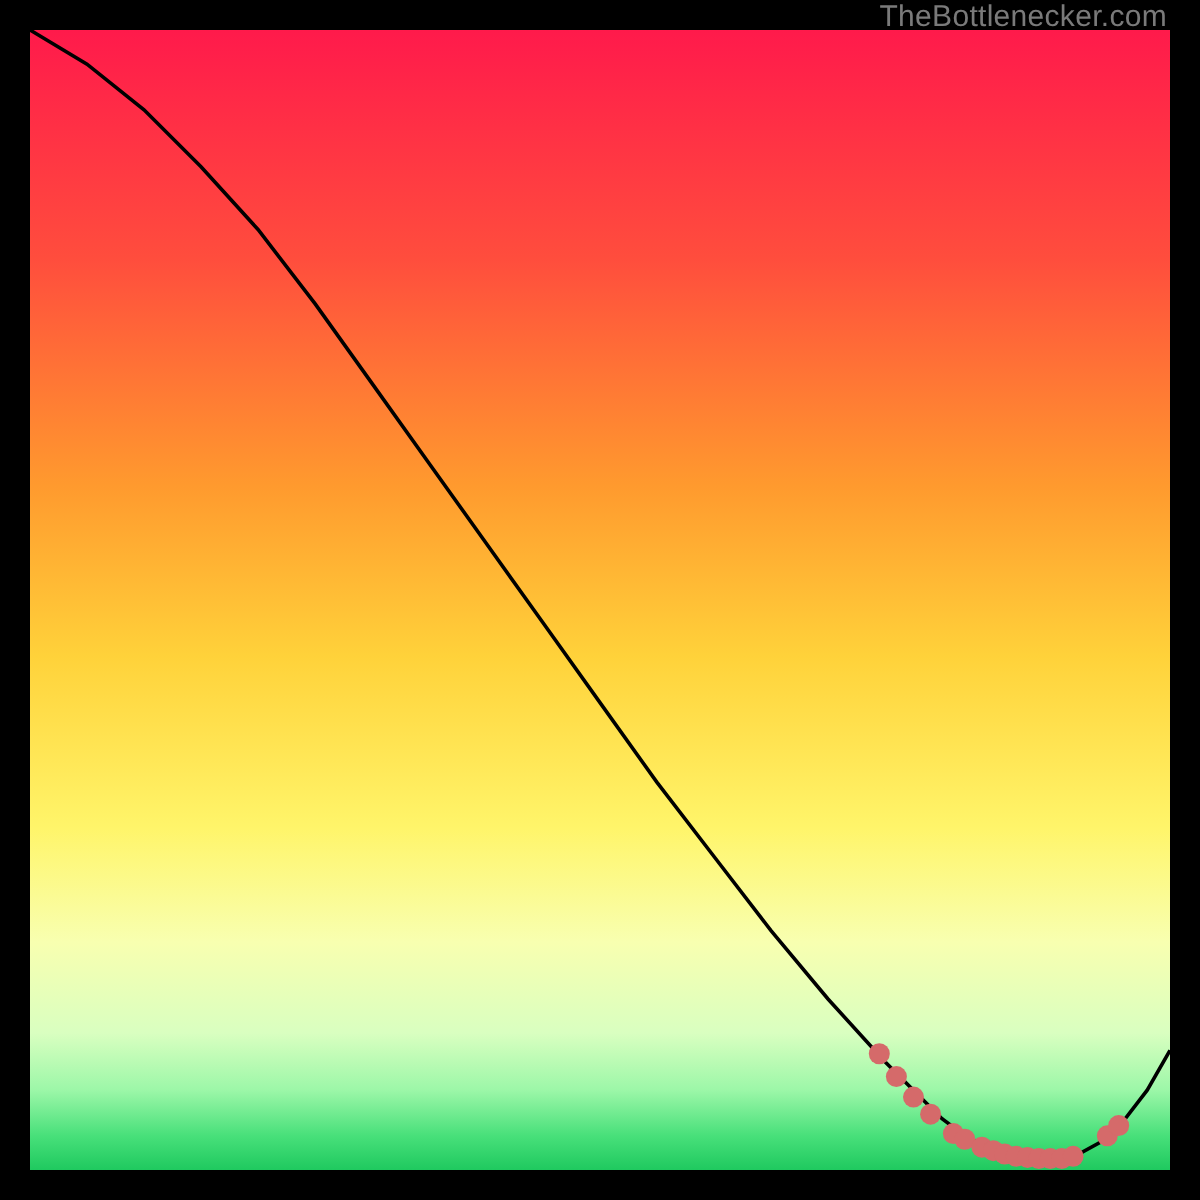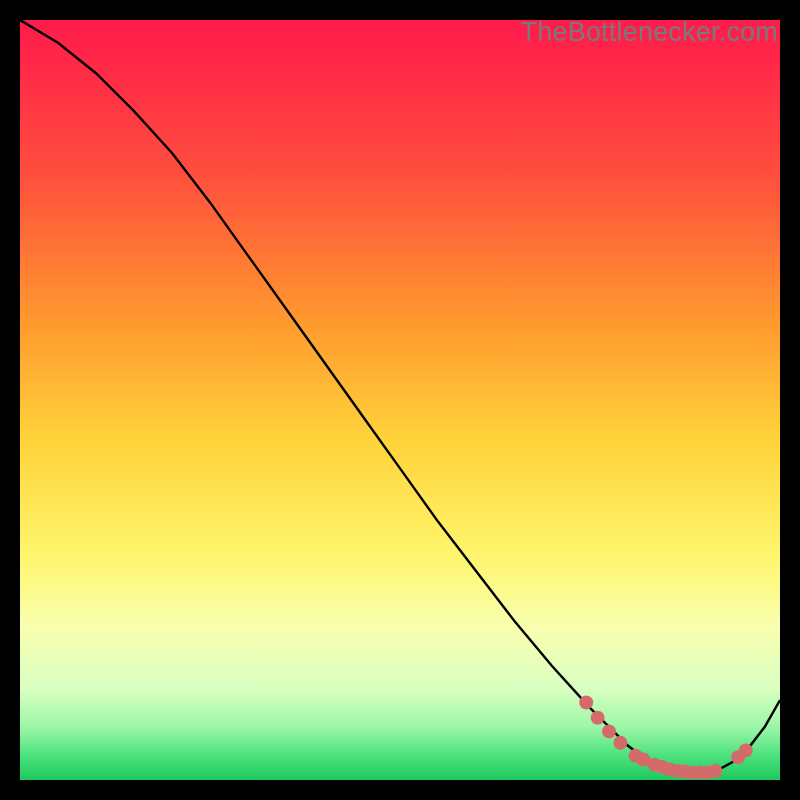--- a/index.html
+++ b/index.html
@@ -13,24 +13,24 @@
   .frame {
     position: absolute;
     left: 20px;
     top: 20px;
     width: 760px;
     height: 760px;
     background: #000;
   }
   .watermark {
     position: absolute;
-    top: 17px;
+    top: 0px;
     right: 22px;
     color: #7a7a7a;
-    font-size: 27px;
+    font-size: 20px;
     font-weight: 500;
     letter-spacing: 0.2px;
     z-index: 5;
     user-select: none;
   }
   svg {
     display: block;
   }
 </style>
 </head>

